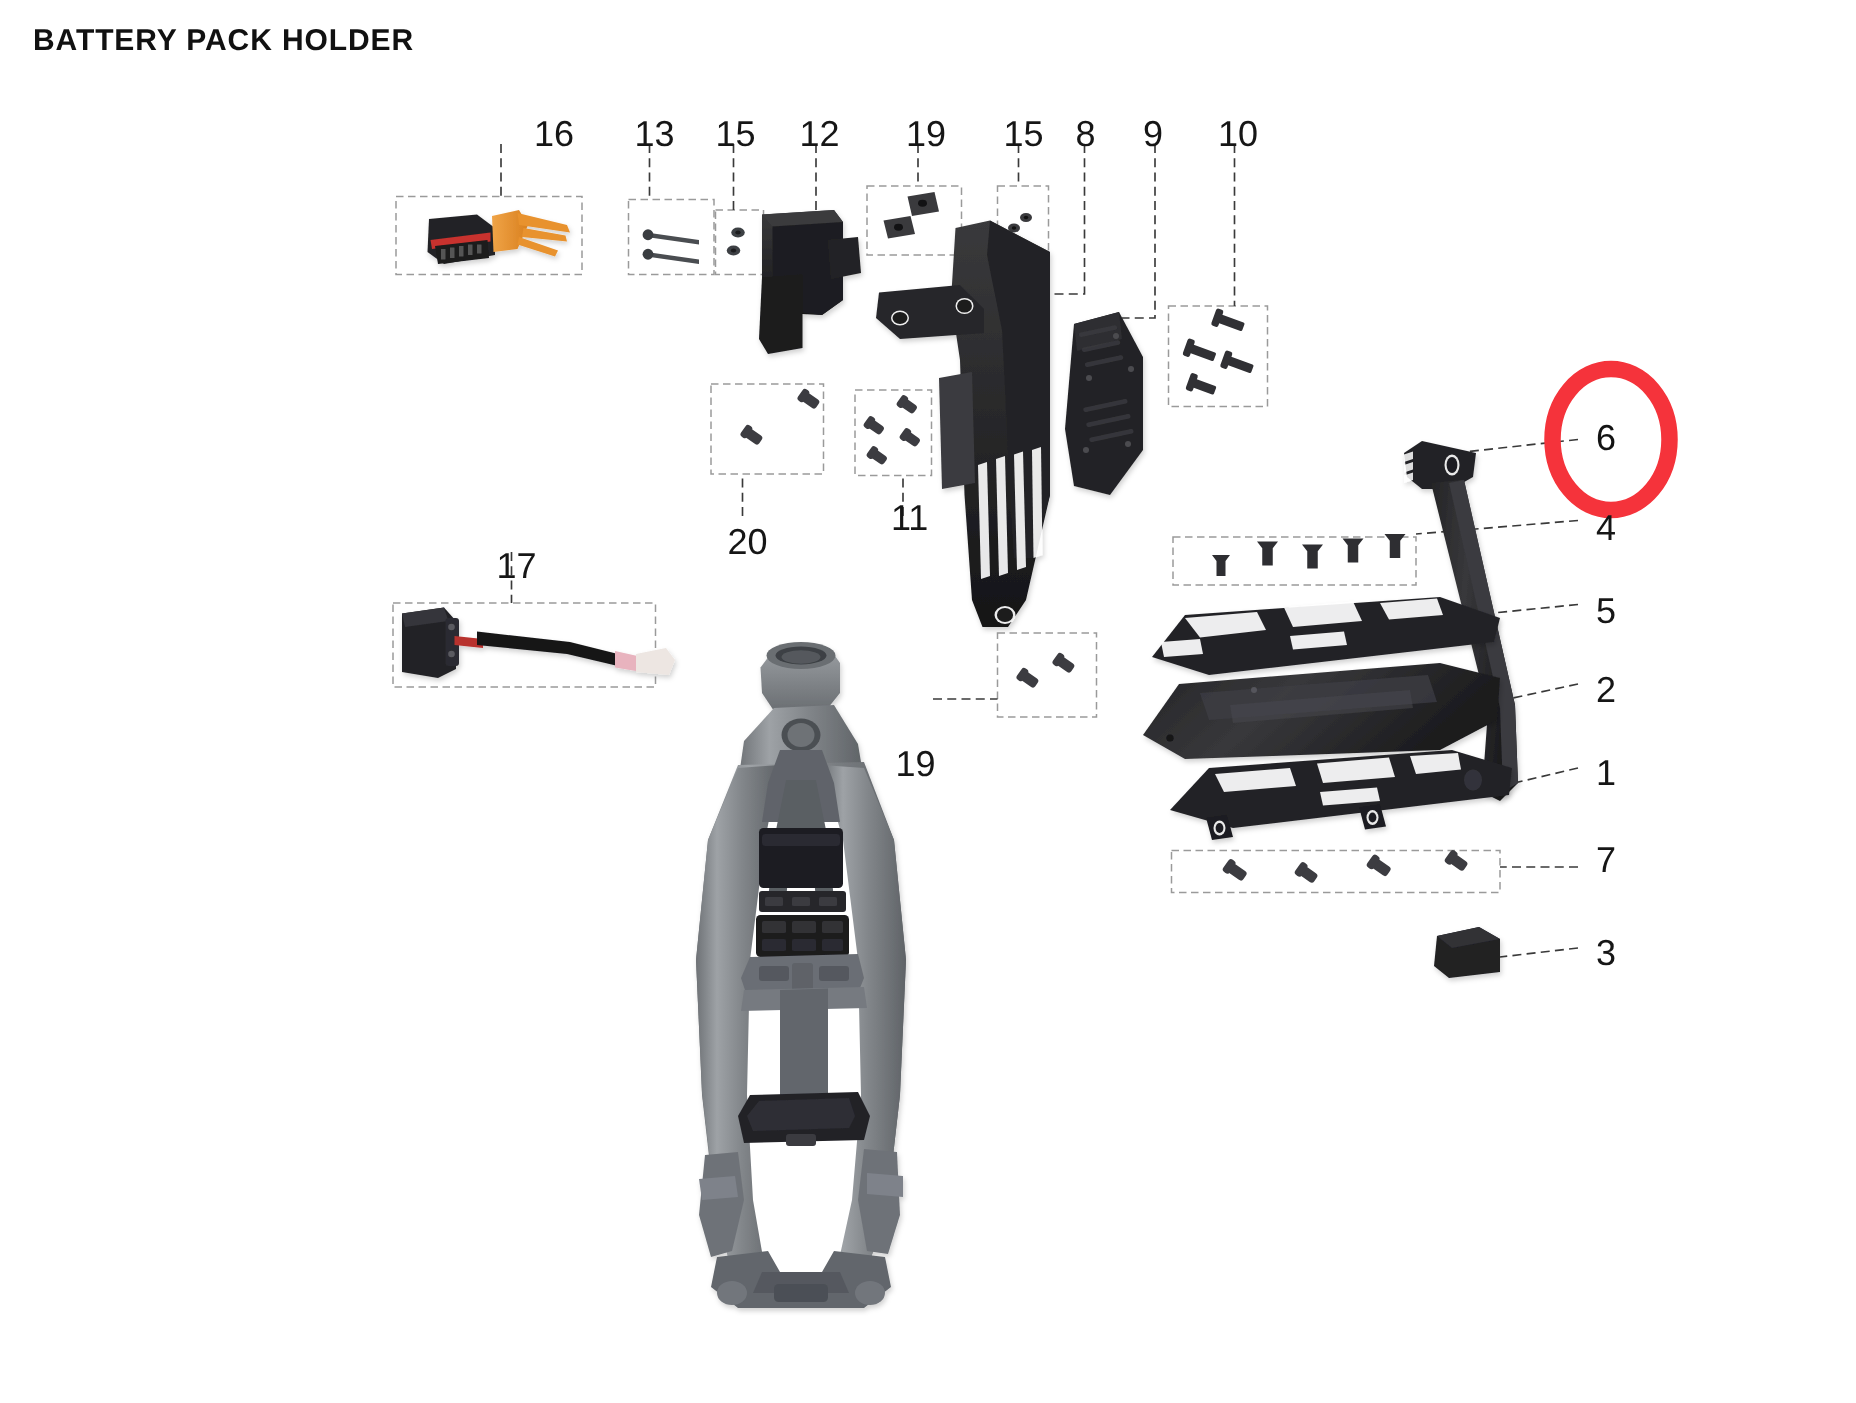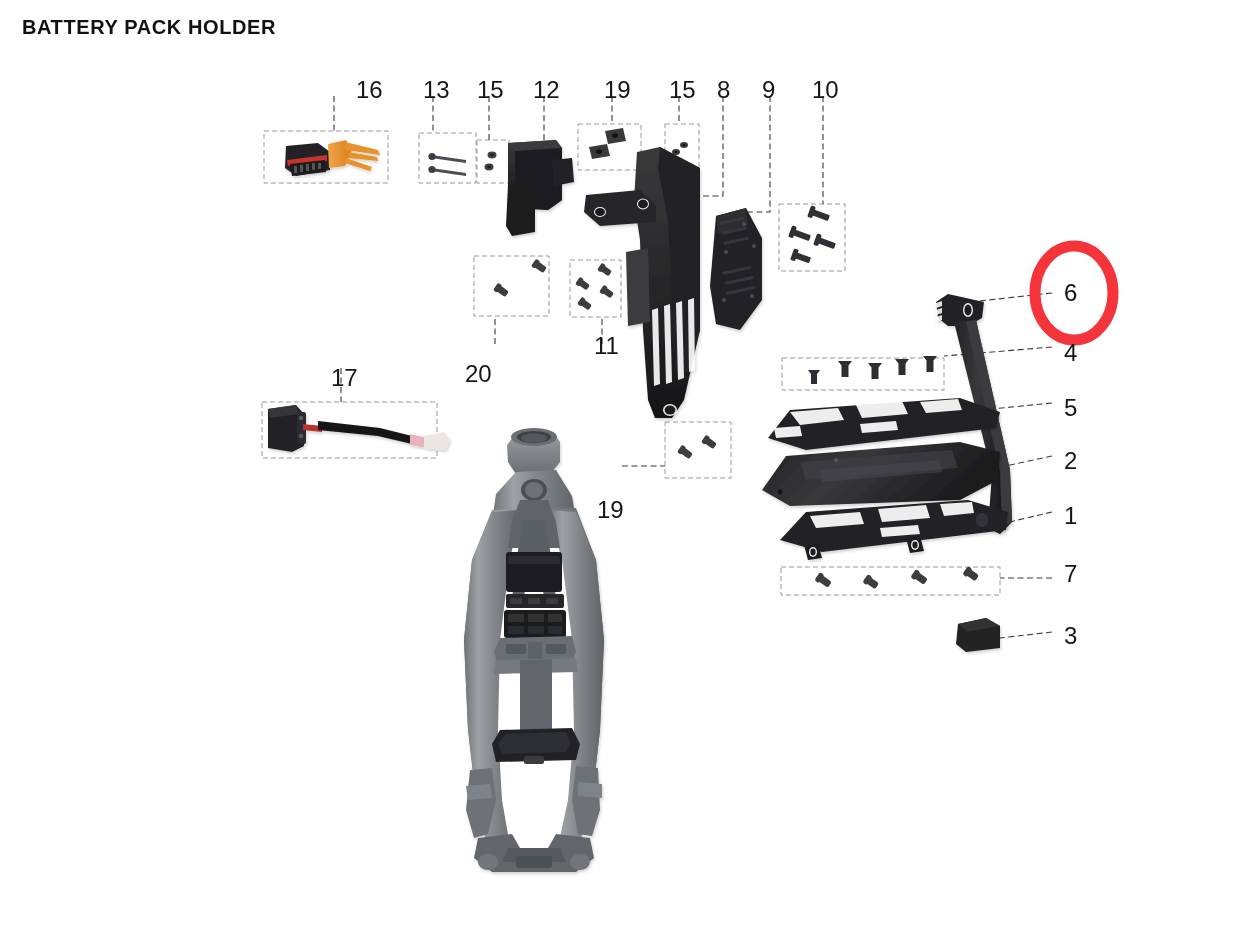--- a/index.html
+++ b/index.html
@@ -402,21 +402,21 @@
 
 <div class="callout" style="left:324px;top:78px;margin-left:32px;">16</div>
 <div class="callout" style="left:423px;top:78px;">13</div>
 <div class="callout" style="left:477px;top:78px;">15</div>
 <div class="callout" style="left:533px;top:78px;">12</div>
 <div class="callout" style="left:604px;top:78px;">19</div>
 <div class="callout" style="left:669px;top:78px;">15</div>
 <div class="callout" style="left:717px;top:78px;">8</div>
 <div class="callout" style="left:762px;top:78px;">9</div>
 <div class="callout" style="left:812px;top:78px;">10</div>
-<div class="callout" style="left:465px;top:350px;margin-top:12px;">20</div>
+<div class="callout" style="left:485px;top:350px;">20</div>
 <div class="callout" style="left:594px;top:334px;">11</div>
 <div class="callout" style="left:331px;top:350px;margin-top:16px;">17</div>
 <div class="callout" style="left:597px;top:480px;margin-top:18px;">19</div>
 <div class="callout hl" style="left:1064px;top:281px;">6</div>
 <div class="callout" style="left:1064px;top:341px;">4</div>
 <div class="callout" style="left:1064px;top:396px;">5</div>
 <div class="callout" style="left:1064px;top:449px;">2</div>
 <div class="callout" style="left:1064px;top:504px;">1</div>
 <div class="callout" style="left:1064px;top:562px;">7</div>
 <div class="callout" style="left:1064px;top:624px;">3</div>

